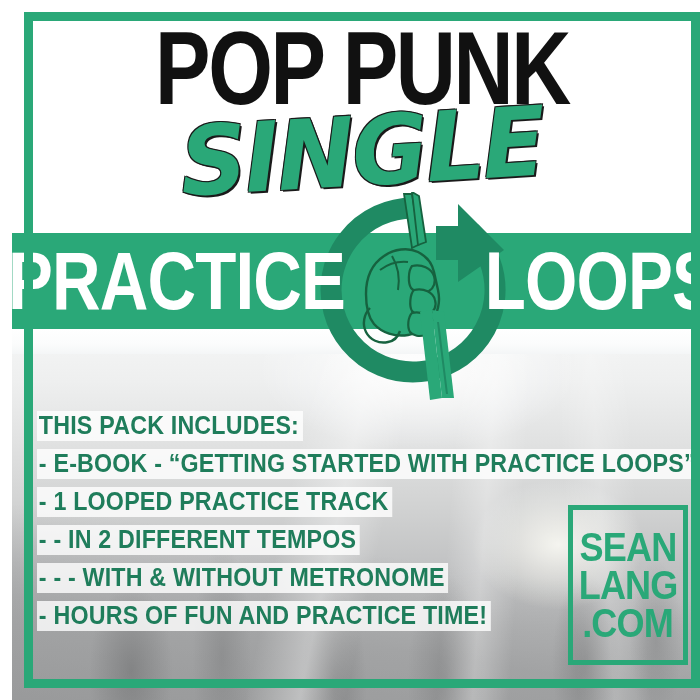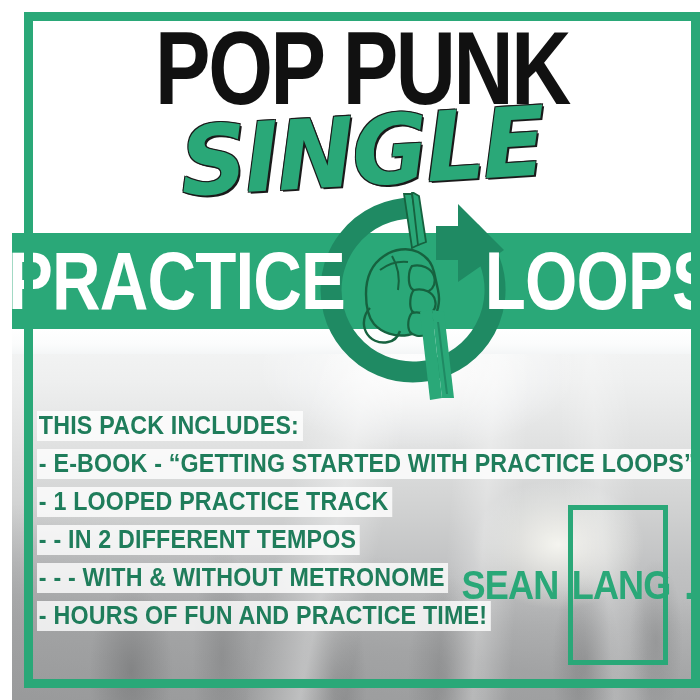--- a/index.html
+++ b/index.html
@@ -178,26 +178,26 @@
     transform:scaleX(.93);
     transform-origin:0% 50%;
     white-space:nowrap;
   }
   .inc-line.head{ color:#1f7d5b; }
 
   
   .badge{
     position:absolute;
     left:556px; top:505px;
-    width:100px; height:160px;
+    width:120px; height:160px;
     border:5px solid #2aa878;
     box-sizing:border-box;
     z-index:5;
     display:flex;
-    flex-direction:row;
+    flex-direction:column;
     align-items:center;
     justify-content:center;
   }
   .badge-line{
     font-family:"Liberation Sans Narrow","Liberation Sans", sans-serif;
     font-weight:bold;
     font-size:41px;
     line-height:38px;
     letter-spacing:-1px;
     color:#2aa878;

